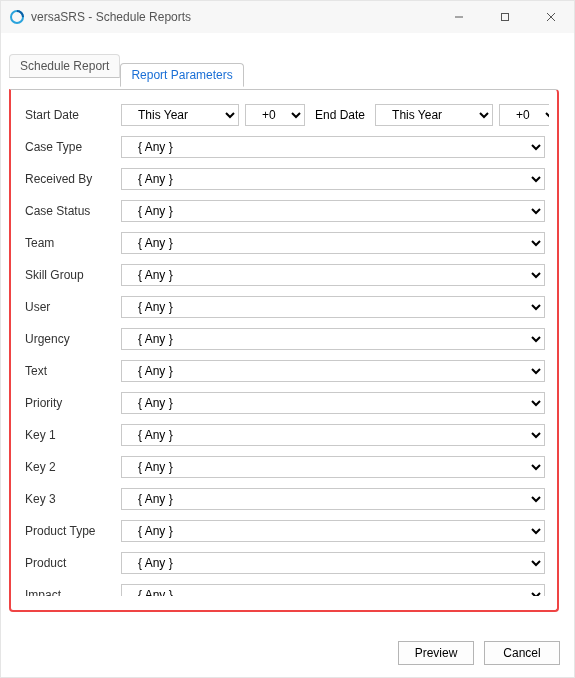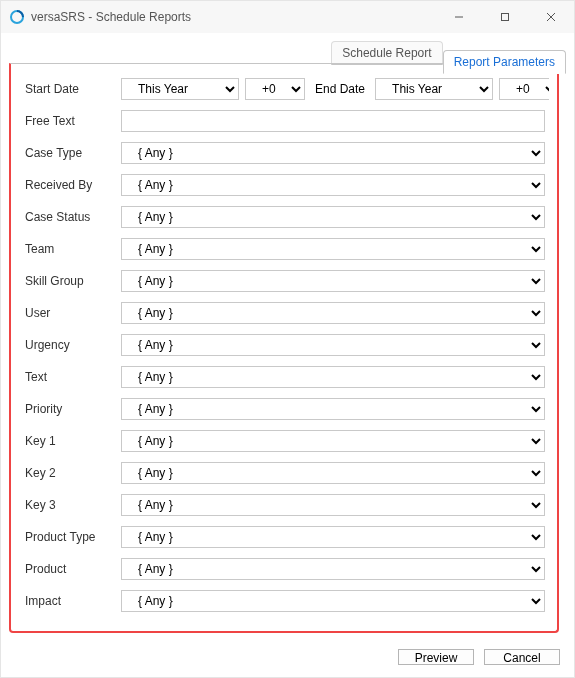--- a/index.html
+++ b/index.html
@@ -10,20 +10,21 @@
     background: #ffffff;
     color: #333;
   }
   .window {
     width: 575px;
     height: 678px;
     box-sizing: border-box;
     display: flex;
     flex-direction: column;
     border: 1px solid #e5e5e5;
+    gap: 13px;
   }
   .titlebar {
     height: 32px;
     background: #f7f7f7;
     display: flex;
     align-items: center;
     padding: 0 0 0 8px;
     color: #555;
   }
   .titlebar .title { flex: 1; font-size: 12px; }
@@ -31,21 +32,20 @@
   .win-controls { display: flex; }
   .win-btn {
     width: 46px; height: 32px;
     display: flex; align-items: center; justify-content: center;
     color: #555;
   }
   .tabs {
     display: flex;
     padding: 6px 8px 0 8px;
     gap: 0;
-    justify-content: flex-end;
   }
   .tab {
     border: 1px solid #c5c5c5;
     border-radius: 4px 4px 0 0;
     padding: 4px 10px;
     font-size: 12px;
     background: #fff;
     position: relative;
     top: 11px;
     color: #333;
@@ -117,21 +117,21 @@
   .sel-date { width: 118px; flex-shrink: 0; }
   input[type=text].txt-full { flex: 1; min-width: 0; }
   .footer {
     display: flex;
     justify-content: flex-end;
     gap: 10px;
     padding: 8px 14px 12px 14px;
   }
   .btn {
     min-width: 76px;
-    height: 16px;
+    height: 24px;
     border: 1px solid #b5b5b5;
     background: #fdfdfd;
     font-family: inherit;
     font-size: 12px;
     cursor: pointer;
   }
 </style>
 </head>
 <body>
 
@@ -184,24 +184,20 @@
           </select>
           <div class="lbl-inline">End Date</div>
           <select class="sel-date">
             <option>This Year</option>
           </select>
           <select class="sel-sm">
             <option>+0</option>
           </select>
         </div>
 
-        <div class="row">
-          <div class="lbl">Free Text</div>
-          <input type="text" class="txt-full" value="" style="">
-        </div>
 
         <div id="dynamic-fields">
             <div class="row">
               <div class="lbl">Case Type</div>
               <select class="sel-full"><option>{ Any }</option></select>
             </div>
             <div class="row">
               <div class="lbl">Received By</div>
               <select class="sel-full"><option>{ Any }</option></select>
             </div>

